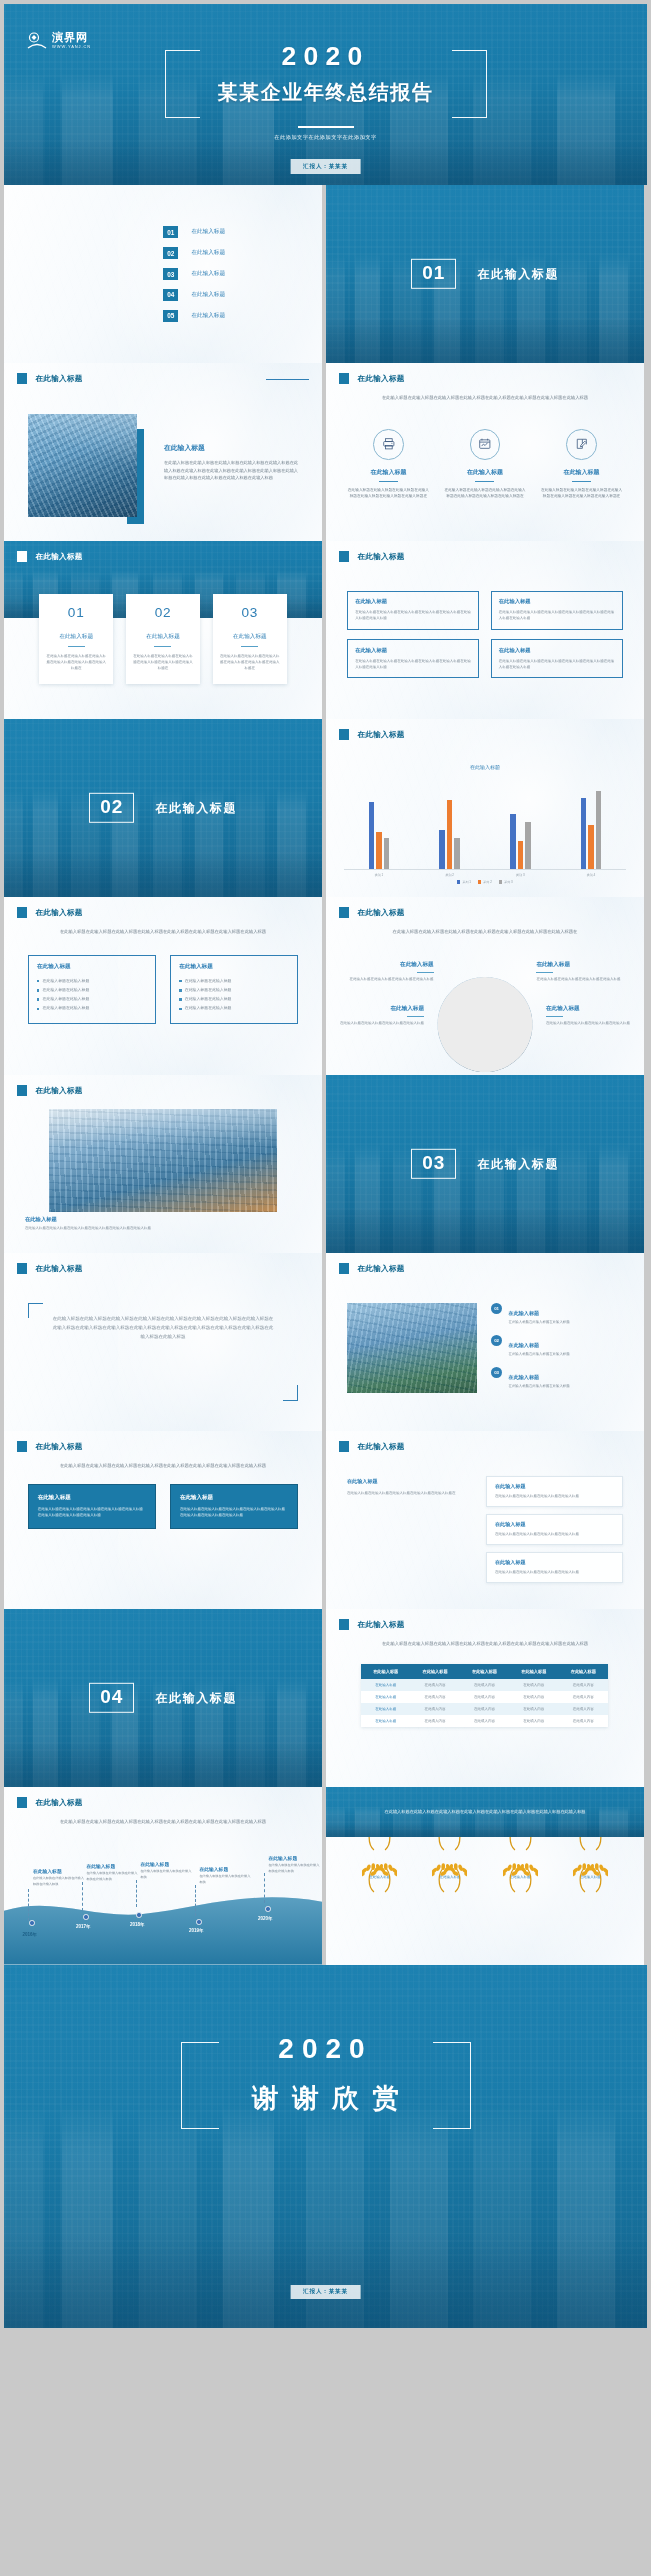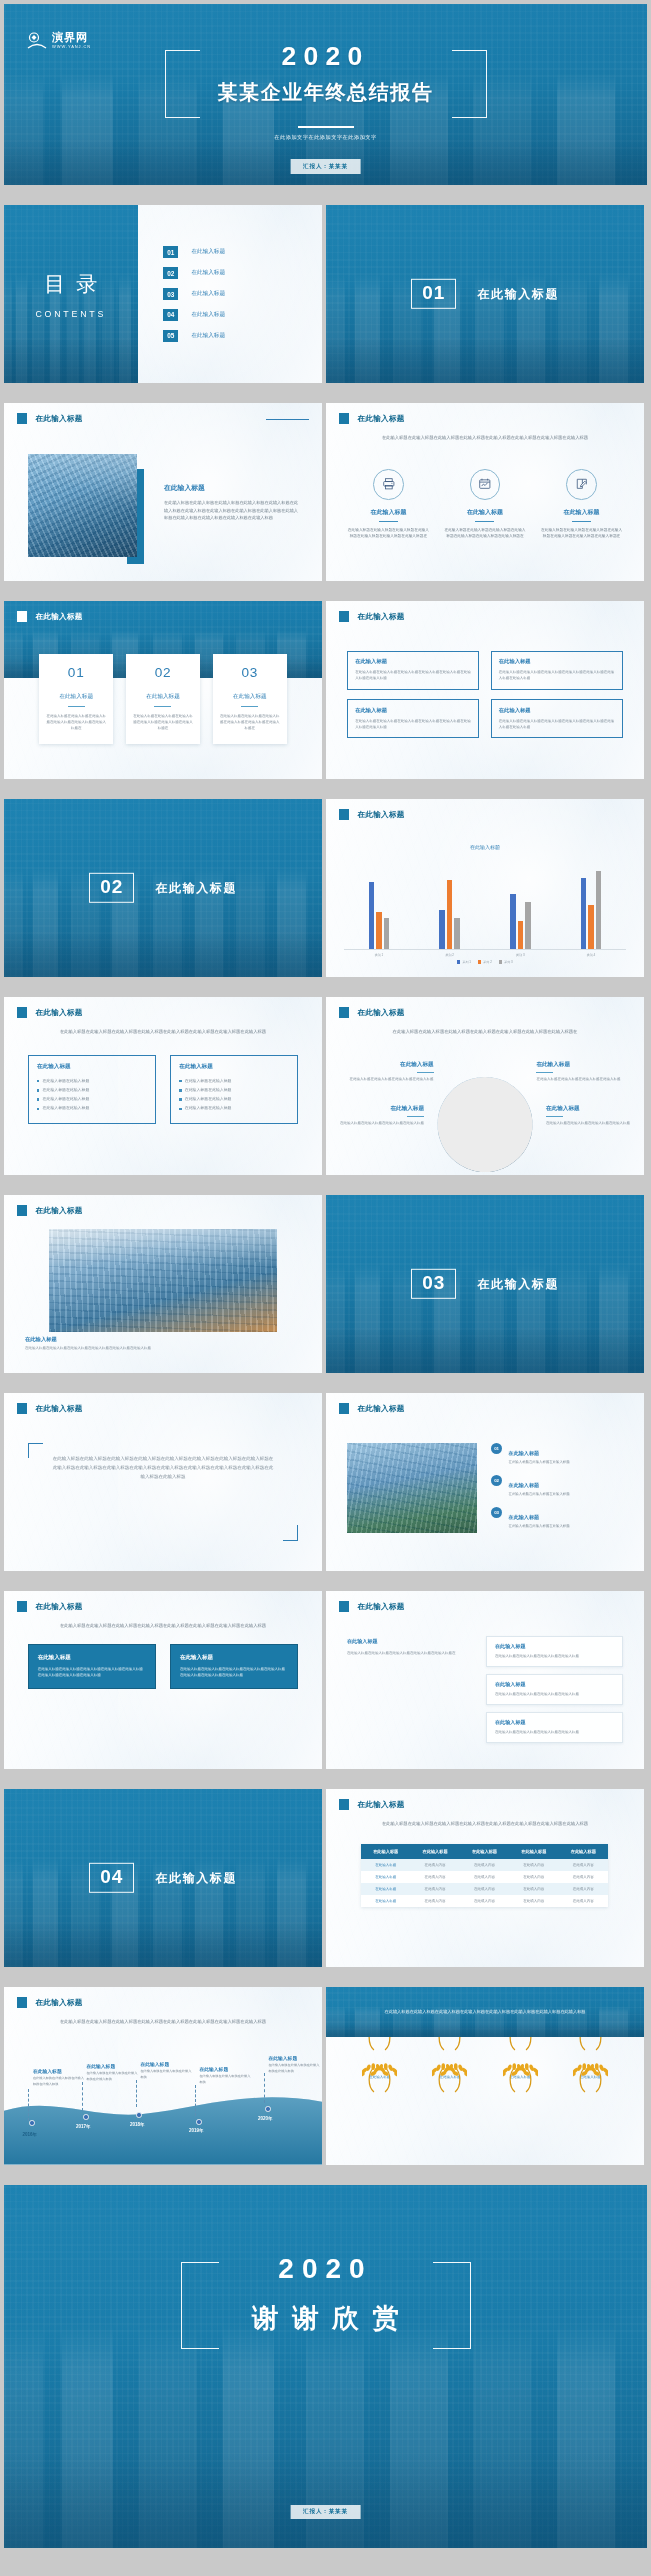--- a/index.html
+++ b/index.html
@@ -1,21 +1,21 @@
 <!DOCTYPE html>
 <html style="font-size:13px"><head>
 <meta charset="utf-8">
 <style>
   * { margin:0; padding:0; box-sizing:border-box; }
   body {
     width:651px; background:#c9c9c9;
     font-family:"Liberation Sans","DejaVu Sans",sans-serif;
     -webkit-font-smoothing:antialiased;
   }
-  .deck { width:651px; display:flex; flex-direction:column; gap:20px; padding:4px 0; background:#c9c9c9; }
+  .deck { width:651px; display:flex; flex-direction:column; gap:0; padding:4px 0; background:#c9c9c9; }
   .row { display:flex; gap:4px; padding:0 4px; }
   .slide { position:relative; overflow:hidden; background:#fff; }
   .full { width:643px; height:181px; margin:0 4px; position:relative; overflow:hidden; }
   .half { width:318px; height:178px; position:relative; overflow:hidden; }
 
   
   .city {
     position:absolute; inset:0;
     background:
       linear-gradient(180deg, rgba(20,110,160,.55) 0%, rgba(16,95,140,.35) 45%, rgba(14,85,125,.6) 100%),
@@ -297,25 +297,20 @@
       </div>
       <div class="hr"></div>
       <div class="sub">在此添加文字在此添加文字在此添加文字</div>
     </div>
     <div class="badge">汇报人：某某某</div>
   </div>
 
   <div class="row">
     <div class="half slide">
       <div class="lightbg"></div>
-      <div class="toc-left">
-        <div class="city"></div>
-        <div class="cn" style="position:relative">目录</div>
-        <div class="en" style="position:relative">CONTENTS</div>
-      </div>
       <div class="toc-right">
         <div class="toc-item">
           <span class="toc-num">01</span>
           <span class="toc-lb">在此输入标题</span>
         </div>
         <div class="toc-item">
           <span class="toc-num">02</span>
           <span class="toc-lb">在此输入标题</span>
         </div>
         <div class="toc-item">

